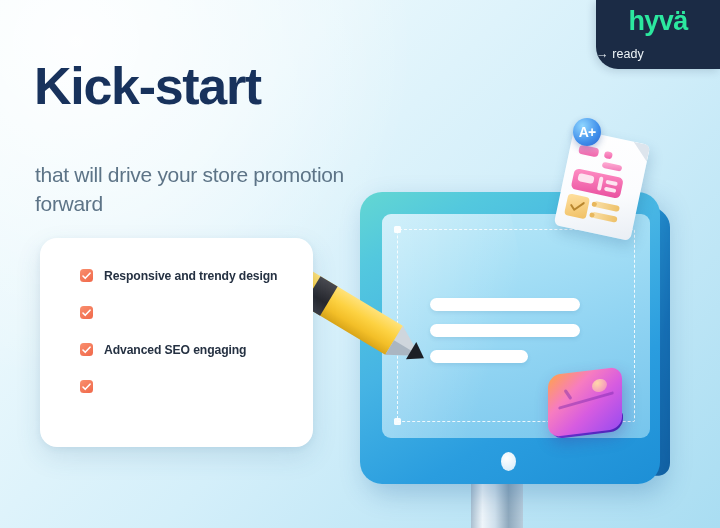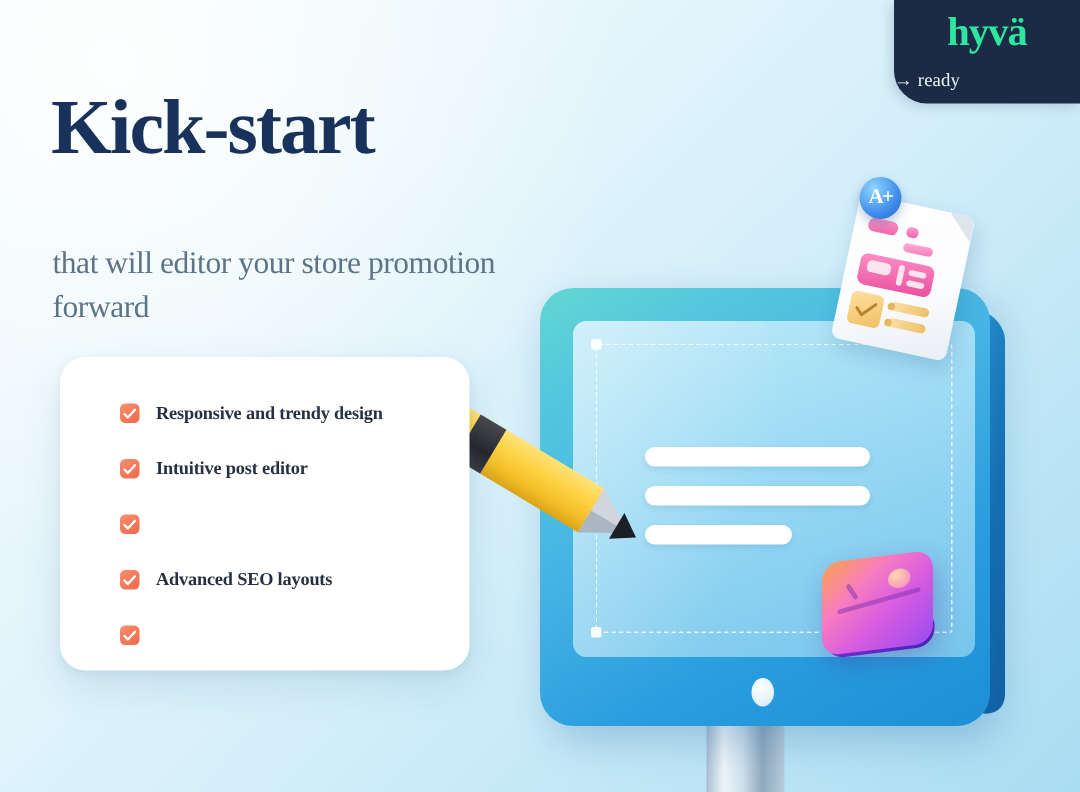--- a/index.html
+++ b/index.html
@@ -5,21 +5,21 @@
   html, body {
     margin: 0;
     padding: 0;
     background: #ffffff;
   }
   #banner {
     position: relative;
     width: 720px;
     height: 528px;
     overflow: hidden;
-    font-family: Liberation Serif, serif;
+    font-family: Liberation Sans, sans-serif;
     background: linear-gradient(135deg, #f2fbfd 0%, #e8f7fc 28%, #d4effa 55%, #a9ddf2 100%);
   }
   
   #banner::before {
     content: "";
     position: absolute;
     left: -120px; top: -140px;
     width: 560px; height: 520px;
     background: radial-gradient(circle at 35% 35%, rgba(255,255,255,.92), rgba(255,255,255,0) 68%);
     pointer-events: none;
@@ -366,54 +366,46 @@
 <div id="banner">
 
   <div class="hyva-badge">
     <div class="hyva-word">hyvä</div>
     <div class="hyva-ready">→ ready</div>
   </div>
 
   <h1 class="headline">
     <span class="l1">Kick-start</span>
   </h1>
-  <p class="subhead">that will editor your store promotion forward</p>
+  <p class="subhead">that will drive your store promotion forward</p>
 
   <div class="feature-card">
     <ul class="feature-list">
       <li class="feature-item">
         <span class="chk">
           <svg width="9" height="8" viewBox="0 0 9 8">
               <path d="M1 4l2.2 2.3L8 1.2" stroke="#ffffff" stroke-width="1.6" fill="none" stroke-linecap="round" stroke-linejoin="round"></path>
             </svg>
         </span>
         <span class="feature-label">Responsive and trendy design</span>
       </li>
       <li class="feature-item">
         <span class="chk">
           <svg width="9" height="8" viewBox="0 0 9 8">
               <path d="M1 4l2.2 2.3L8 1.2" stroke="#ffffff" stroke-width="1.6" fill="none" stroke-linecap="round" stroke-linejoin="round"></path>
             </svg>
         </span>
-        <span class="feature-label">Intuitive post editor</span>
       </li>
       <li class="feature-item">
         <span class="chk">
           <svg width="9" height="8" viewBox="0 0 9 8">
               <path d="M1 4l2.2 2.3L8 1.2" stroke="#ffffff" stroke-width="1.6" fill="none" stroke-linecap="round" stroke-linejoin="round"></path>
             </svg>
         </span>
-      </li>
-      <li class="feature-item">
-        <span class="chk">
-          <svg width="9" height="8" viewBox="0 0 9 8">
-              <path d="M1 4l2.2 2.3L8 1.2" stroke="#ffffff" stroke-width="1.6" fill="none" stroke-linecap="round" stroke-linejoin="round"></path>
-            </svg>
-        </span>
-        <span class="feature-label">Advanced SEO layouts</span>
+        <span class="feature-label">Advanced SEO engaging</span>
       </li>
       <li class="feature-item">
         <span class="chk">
           <svg width="9" height="8" viewBox="0 0 9 8">
               <path d="M1 4l2.2 2.3L8 1.2" stroke="#ffffff" stroke-width="1.6" fill="none" stroke-linecap="round" stroke-linejoin="round"></path>
             </svg>
         </span>
       </li>
     </ul>
   </div>

